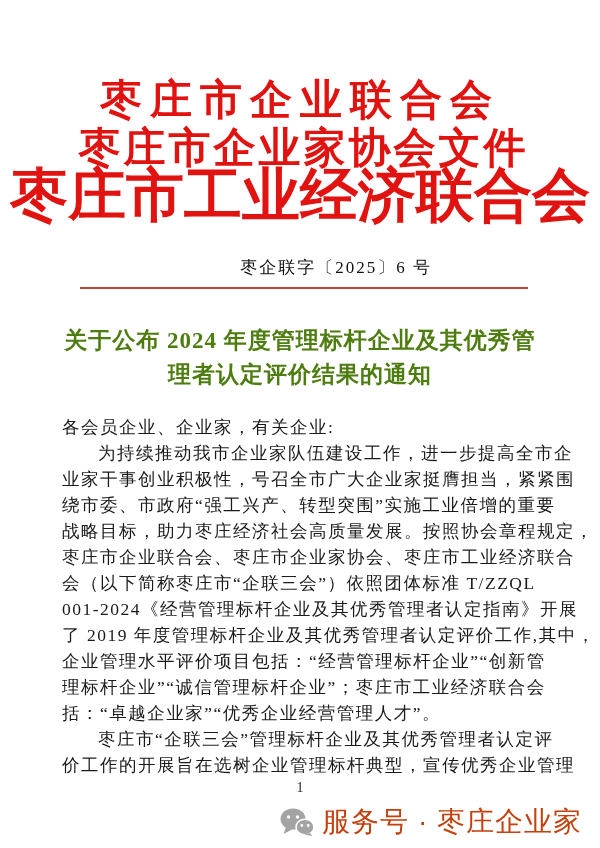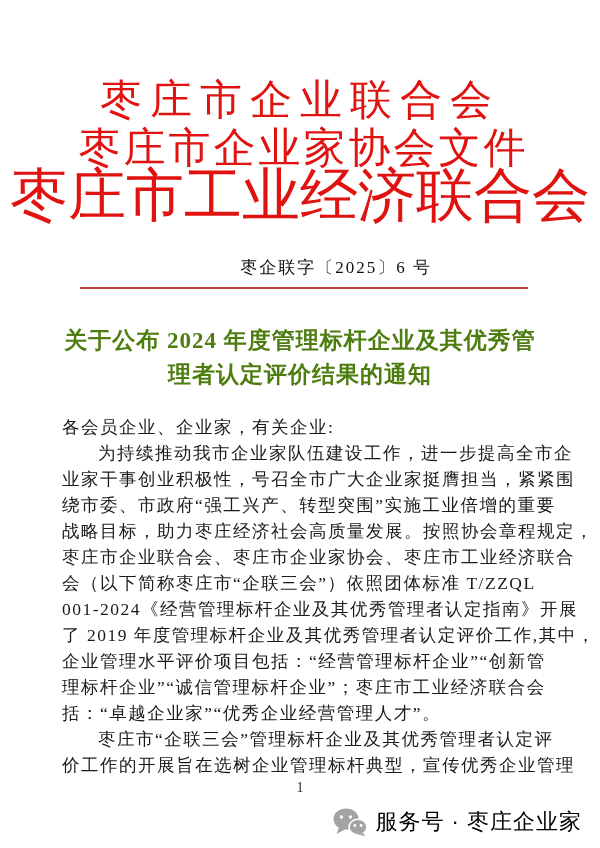--- a/index.html
+++ b/index.html
@@ -8,21 +8,21 @@
     width:600px;height:848px;
     background:#ffffff;
     overflow:hidden;
     font-family:"Liberation Serif","DejaVu Serif",serif;
     color:#1c1c1c;
   }
   
   .org-block{position:absolute;top:76px;left:0;width:600px;text-align:center;}
   .org-line{
     color:#e01310;
-    font-weight:normal;
+    font-weight:bold;
     font-size:42px;
     line-height:48px;
     white-space:nowrap;
   }
   .org-line.l1{letter-spacing:8px;}
   .org-line.l2{letter-spacing:3px;padding-left:7px;}
   .org-line.l3{letter-spacing:0px;font-size:58px;}
   
   .doc-number{
     position:absolute;top:256px;left:0;width:600px;
@@ -53,21 +53,21 @@
     text-align:center;font-size:14px;color:#2a2a2a;
   }
   
   .footer-mark{
     position:absolute;top:806px;right:18px;height:32px;
     display:flex;align-items:center;gap:8px;
     font-family:"Liberation Sans","DejaVu Sans",sans-serif;
   }
   .footer-mark .wx-icon{display:block;}
   .footer-label{
-    font-size:22px;color:#000000;letter-spacing:1px;white-space:nowrap;
+    font-size:28px;color:#c2410c;letter-spacing:1px;white-space:nowrap;
   }
 </style>
 </head>
 <body>
 
 <div class="page">
 
   <div class="org-block">
     <div class="org-line l1">枣庄市企业联合会</div>
     <div class="org-line l2">枣庄市企业家协会文件</div>

